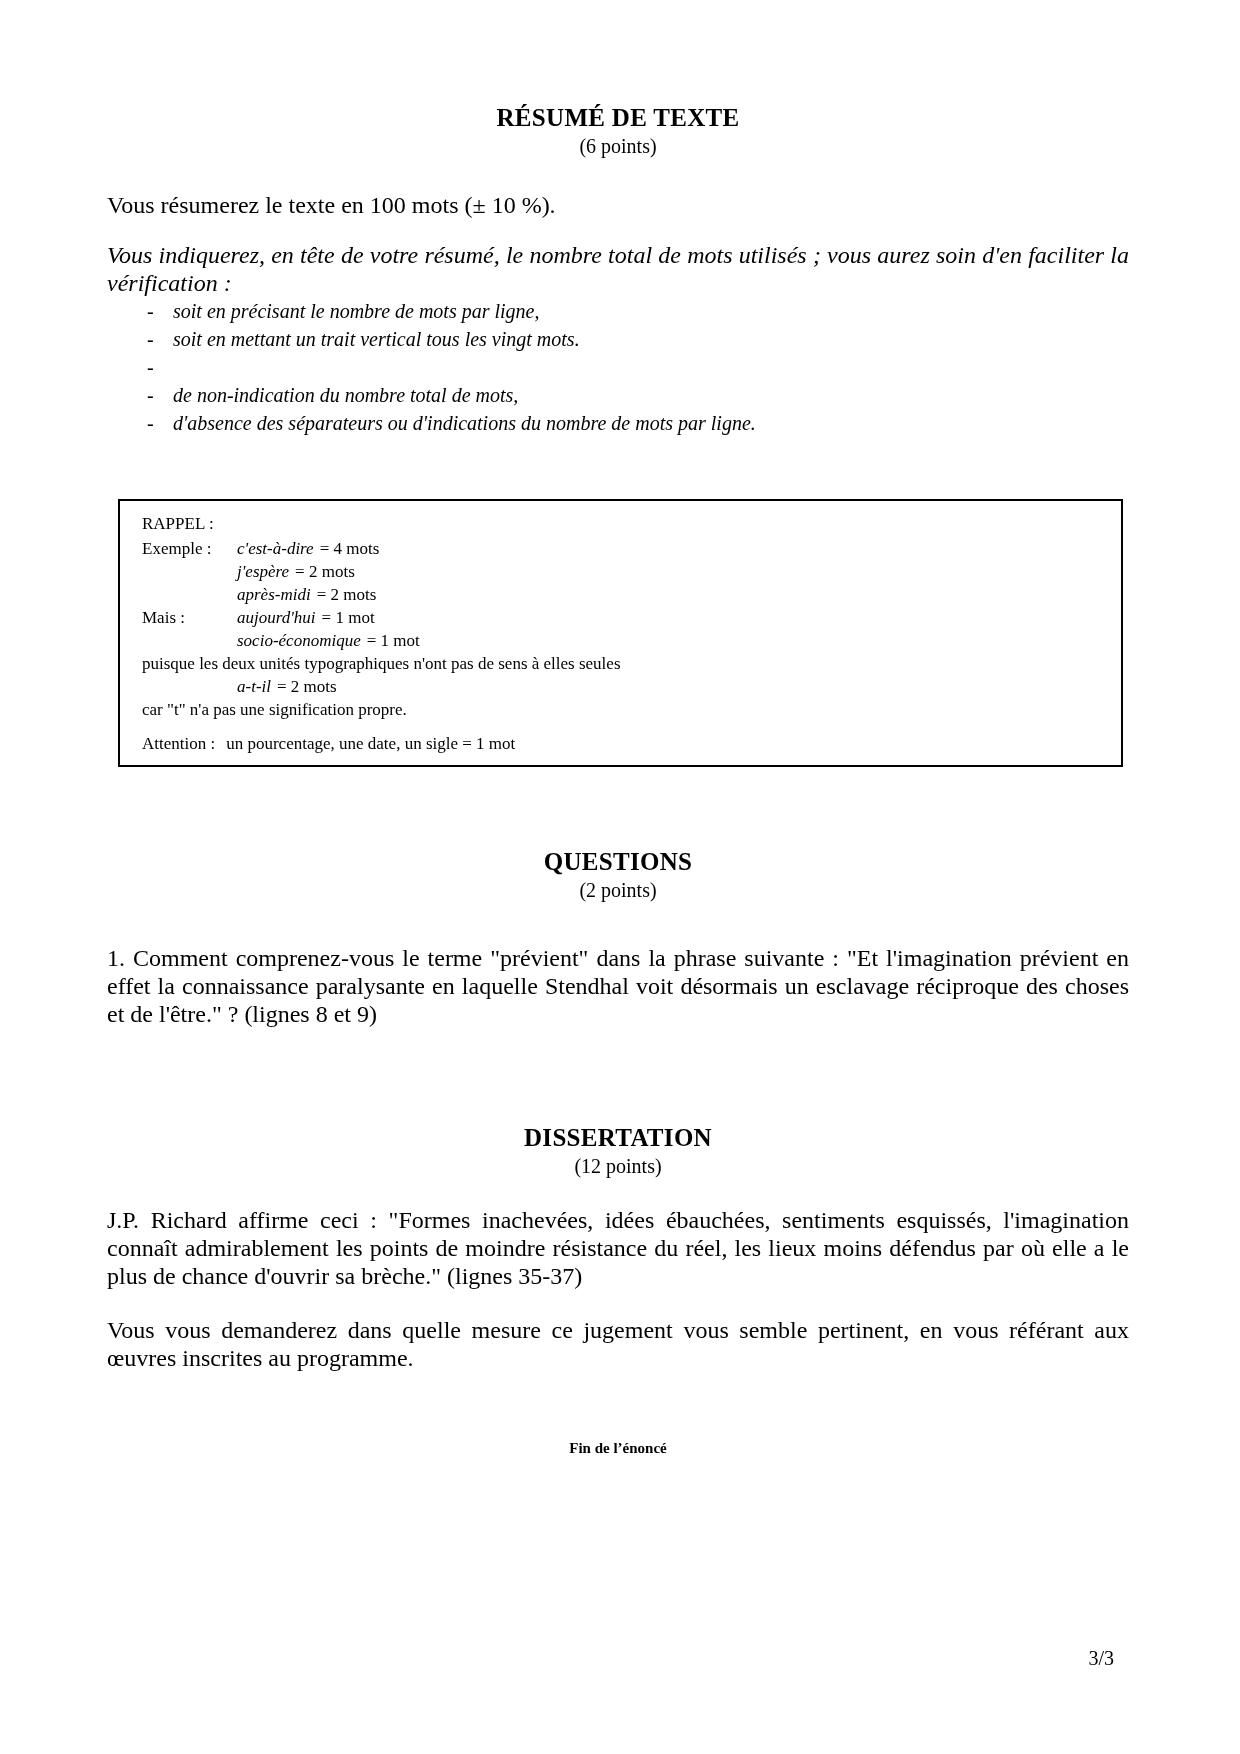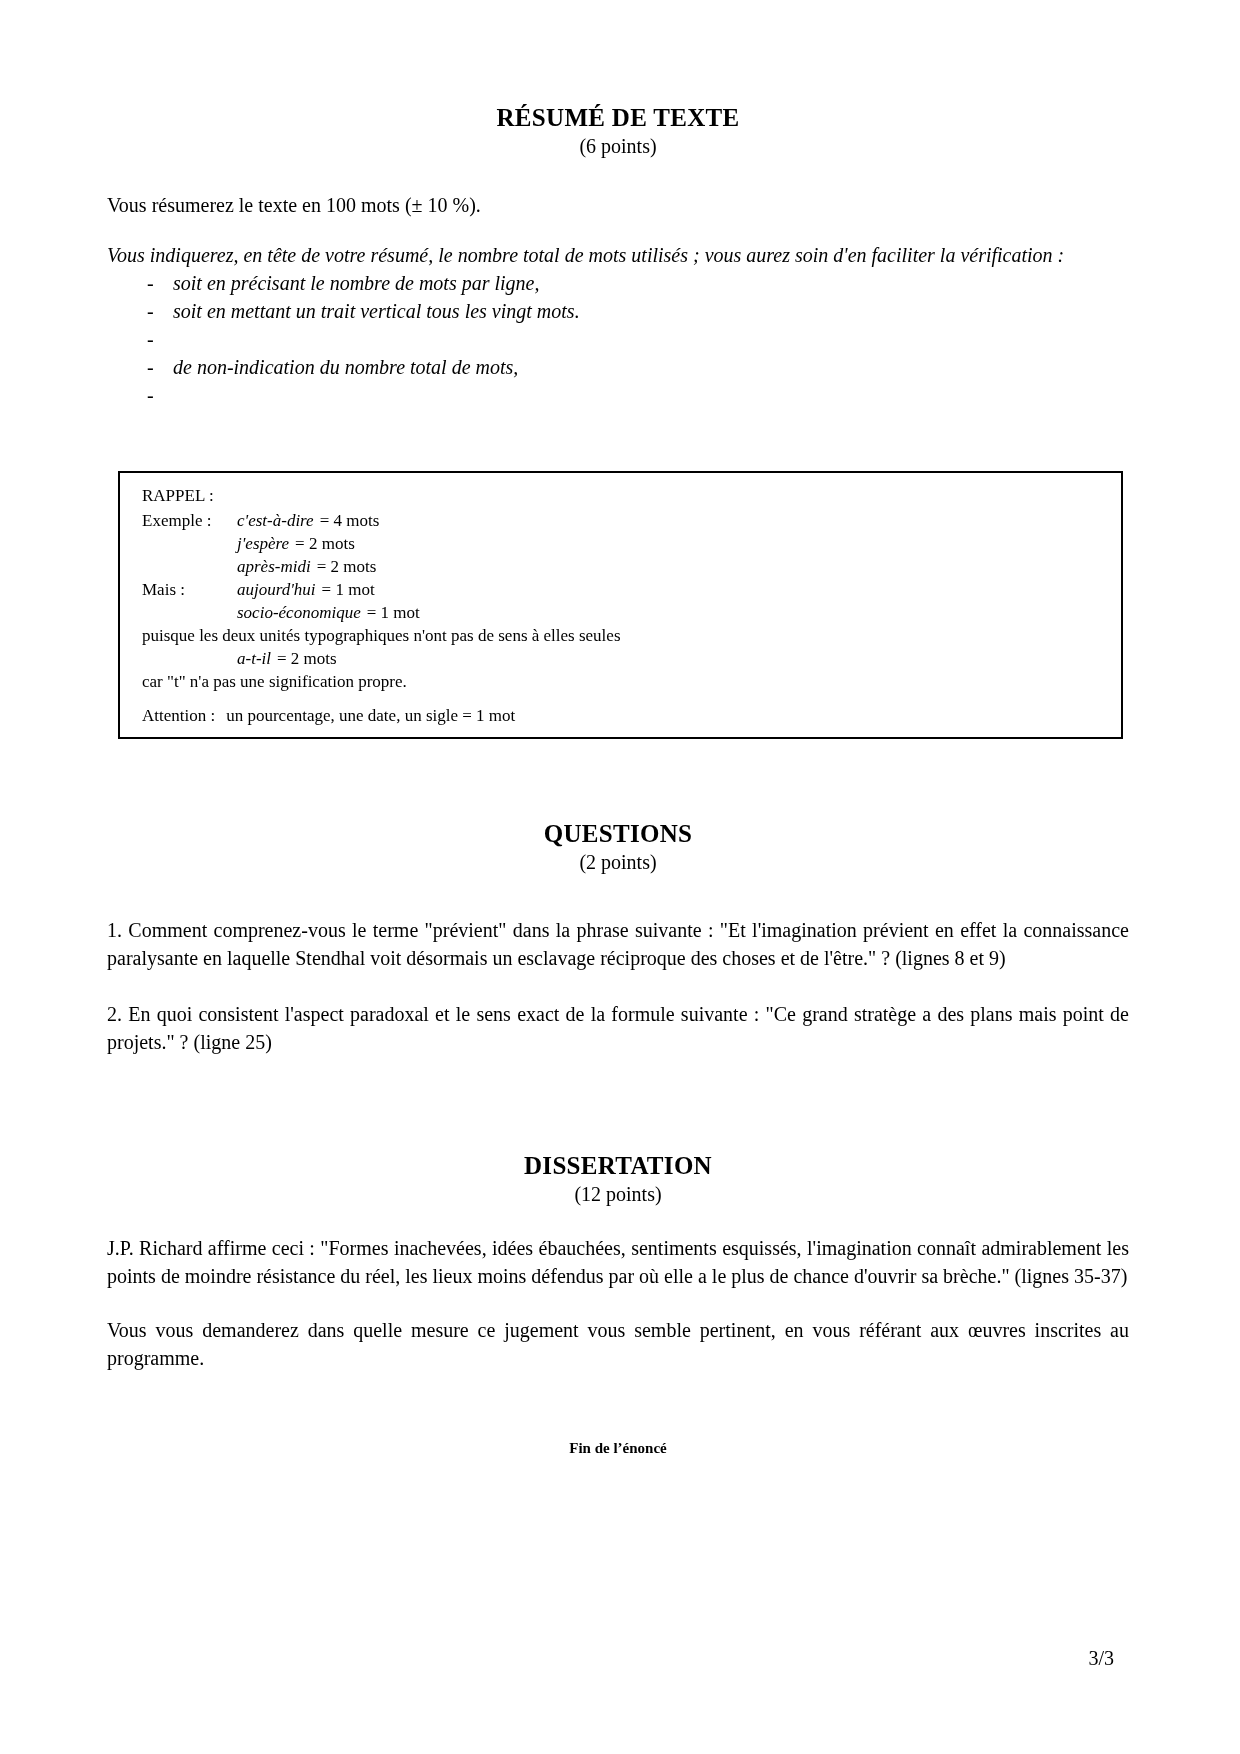--- a/index.html
+++ b/index.html
@@ -15,21 +15,21 @@
 
   .h-title {
     margin: 0; text-align: center;
     font-size: 25px; font-weight: bold; line-height: 30px;
     letter-spacing: 0.3px;
   }
   .h-sub {
     text-align: center; font-size: 20px; line-height: 27px; font-weight: normal;
   }
 
-  .para { margin: 0; font-size: 20px; line-height: 28px; }
+  .para { margin: 0; font-size: 24px; line-height: 28px; }
   .just { text-align: justify; }
   .ital { font-style: italic; }
 
   .p-intro      { margin-top: 31px; }
   .p-instr      { margin-top: 22px; }
   .p-penalty    { margin-top: 11px; }
 
   .dash-list { font-size: 20px; line-height: 28px; }
   .dash-item { display: flex; margin-left: 40px; }
   .dash { flex: none; width: 26px; }
@@ -93,20 +93,21 @@
     <div class="dash-list ital">
       <div class="dash-item">
         <span class="dash">-</span>
       </div>
       <div class="dash-item">
         <span class="dash">-</span>
         <span>de non-indication du nombre total de mots,</span>
       </div>
       <div class="dash-item">
         <span class="dash">-</span>
+        <span>d'absence des séparateurs ou d'indications du nombre de mots par ligne.</span>
       </div>
     </div>
 
     <div class="rappel-box">
       <div class="rappel-title">RAPPEL :</div>
 
       <div class="r-row">
         <span class="r-label">Exemple :</span>
         <span class="r-term">c'est-à-dire</span>
         <span>= 4 mots</span>
@@ -144,21 +145,20 @@
 
       <div class="r-attention">
         <span class="r-att-label">Attention :</span><span>un pourcentage, une date, un sigle = 1 mot</span>
       </div>
     </div>
 
     <h1 class="h-title sec-questions">QUESTIONS</h1>
     <div class="h-sub">(2 points)</div>
 
     <p class="para just p-q1">1. Comment comprenez-vous le terme "prévient" dans la phrase suivante : "Et l'imagination prévient en effet la connaissance paralysante en laquelle Stendhal voit désormais un esclavage réciproque des choses et de l'être." ? (lignes 8 et 9)</p>
-    <p class="para just p-q2">2. En quoi consistent l'aspect paradoxal et le sens exact de la formule suivante : "Ce grand stratège a des plans mais point de projets." ? (ligne 25)</p>
 
     <h1 class="h-title sec-dissertation">DISSERTATION</h1>
     <div class="h-sub">(12 points)</div>
 
     <p class="para just p-quote">J.P. Richard affirme ceci : "Formes inachevées, idées ébauchées, sentiments esquissés, l'imagination connaît admirablement les points de moindre résistance du réel, les lieux moins défendus par où elle a le plus de chance d'ouvrir sa brèche." (lignes 35-37)</p>
     <p class="para just p-task">Vous vous demanderez dans quelle mesure ce jugement vous semble pertinent, en vous référant aux œuvres inscrites au programme.</p>
 
     <div class="fin">Fin de l’énoncé</div>
   </div>
 

